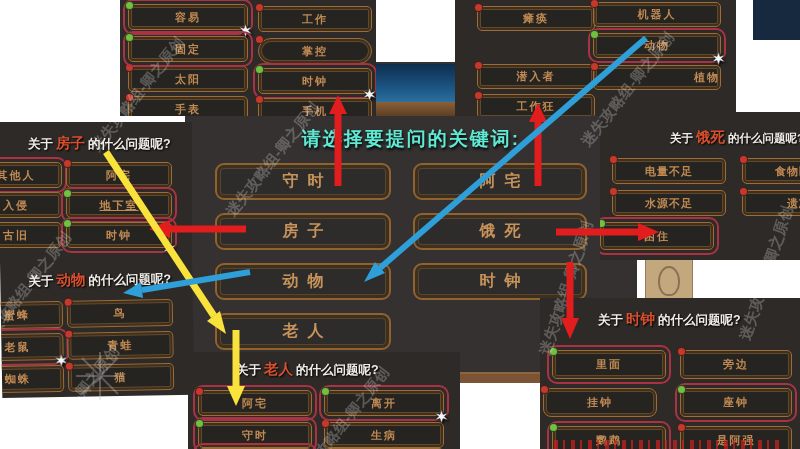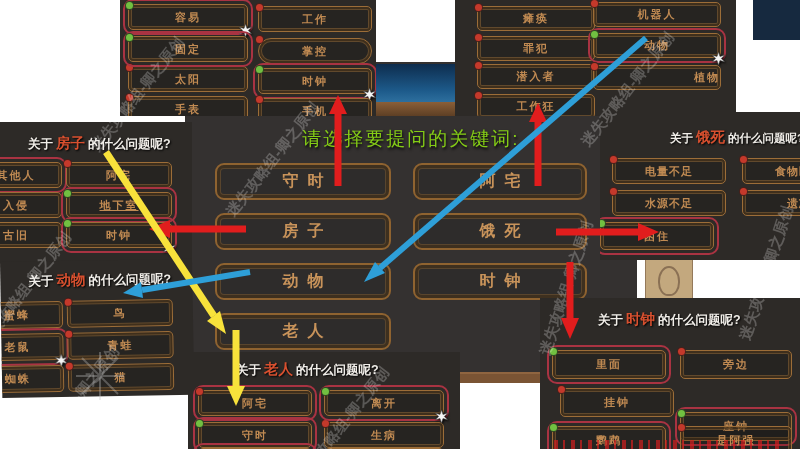--- a/index.html
+++ b/index.html
@@ -3,21 +3,21 @@
 <meta charset="utf-8">
 <style>
   html,body{margin:0;padding:0;}
   body{width:800px;height:449px;background:#fff;font-family:"Liberation Sans",sans-serif;position:relative;overflow:hidden;}
   .stage{position:absolute;left:0;top:0;width:800px;height:449px;overflow:hidden;background:#fff;}
 
   .board{position:absolute;left:185px;top:62px;width:452px;height:321px;background:#343130;z-index:5;overflow:hidden;}
   .board-wood{position:absolute;left:0;bottom:0;width:100%;height:9px;background:#7a5434;border-top:2px solid #8f6540;}
   .scene-pic{position:absolute;left:189px;top:2px;width:82px;height:38px;background:linear-gradient(#0e2d4e,#1d5a8a 70%,#2d6f9e);}
   .scene-shelf{position:absolute;left:182px;top:40px;width:96px;height:14px;background:linear-gradient(#8a5f38,#5e3f24);}
-  .board-title{position:absolute;top:64px;left:0;width:100%;text-align:center;color:#84cc16;font-size:19px;font-weight:normal;letter-spacing:2px;text-shadow:1px 2px 3px rgba(0,0,0,.95);}
+  .board-title{position:absolute;top:64px;left:0;width:100%;text-align:center;color:#5eead4;font-size:19px;font-weight:bold;letter-spacing:2px;text-shadow:1px 2px 3px rgba(0,0,0,.95);}
 
   .panel{position:absolute;background:#2d2a27;z-index:10;overflow:hidden;}
   .ptitle{position:absolute;color:#f0ede8;font-size:12.5px;font-weight:bold;white-space:nowrap;text-shadow:1px 1px 2px #000;}
   .ptitle .kw{color:#d8502f;font-size:14.5px;margin:0 3px;}
 
   .btn{position:absolute;border:1px solid #9c6d38;border-radius:5px;display:flex;align-items:center;justify-content:center;
        color:#c08a52;font-weight:bold;font-size:11px;letter-spacing:2px;background:rgba(0,0,0,.14);
        box-shadow:inset 0 0 0 2px rgba(0,0,0,.35), inset 0 0 0 3px rgba(156,109,56,.5);}
   .btn.sel{outline:2px solid #a93342;outline-offset:3px;}
   .dot{position:absolute;width:7px;height:7px;border-radius:50%;top:-4px;left:-4px;border:1px solid rgba(20,20,20,.7);}
@@ -120,24 +120,20 @@
         <span class="dot"></span>
         <span>手机</span>
       </div>
   </div>
 
   <div class="panel" style="left:455px;top:0;width:281px;height:116px;">
     <div class="btn r" style="left:22px;top:6px;width:116px;height:23px;">
         <span class="dot"></span>
         <span>瘫痪</span>
       </div>
-    <div class="btn r" style="left:22px;top:36px;width:116px;height:23px;">
-        <span class="dot"></span>
-        <span>罪犯</span>
-      </div>
     <div class="btn r" style="left:22px;top:64px;width:116px;height:23px;">
         <span class="dot"></span>
         <span>潜入者</span>
       </div>
     <div class="btn r" style="left:22px;top:94px;width:116px;height:23px;">
         <span class="dot"></span>
         <span>工作狂</span>
       </div>
     <div class="btn r" style="left:138px;top:2px;width:126px;height:23px;">
         <span class="dot"></span>
@@ -260,33 +256,33 @@
         <span>遗忘</span>
       </div>
   </div>
 
   <div class="panel" style="left:540px;top:298px;width:260px;height:151px;">
     <div class="ptitle" style="left:58px;top:12px;"><span>关于</span><span class="kw">时钟</span><span>的什么问题呢?</span></div>
     <div class="btn g sel" style="left:12px;top:52px;width:112px;height:27px;">
         <span class="dot"></span>
         <span>里面</span>
       </div>
-    <div class="btn r" style="left:20px;top:90px;width:112px;height:27px;">
+    <div class="btn r" style="left:3px;top:90px;width:112px;height:27px;border-radius:8px;">
         <span class="dot"></span>
         <span>挂钟</span>
       </div>
     <div class="btn g sel" style="left:12px;top:128px;width:112px;height:27px;">
         <span class="dot"></span>
         <span>鹦鹉</span>
       </div>
     <div class="btn r" style="left:140px;top:52px;width:110px;height:27px;">
         <span class="dot"></span>
         <span>旁边</span>
       </div>
-    <div class="btn g sel" style="left:140px;top:90px;width:110px;height:27px;margin-top:24px;">
+    <div class="btn g sel" style="left:140px;top:90px;width:110px;height:27px;">
         <span class="dot"></span>
         <span>座钟</span>
       </div>
     <div class="btn r" style="left:140px;top:128px;width:110px;height:27px;">
         <span class="dot"></span>
         <span>是阿强</span>
       </div>
     <div class="redmarks"></div>
   </div>
 

